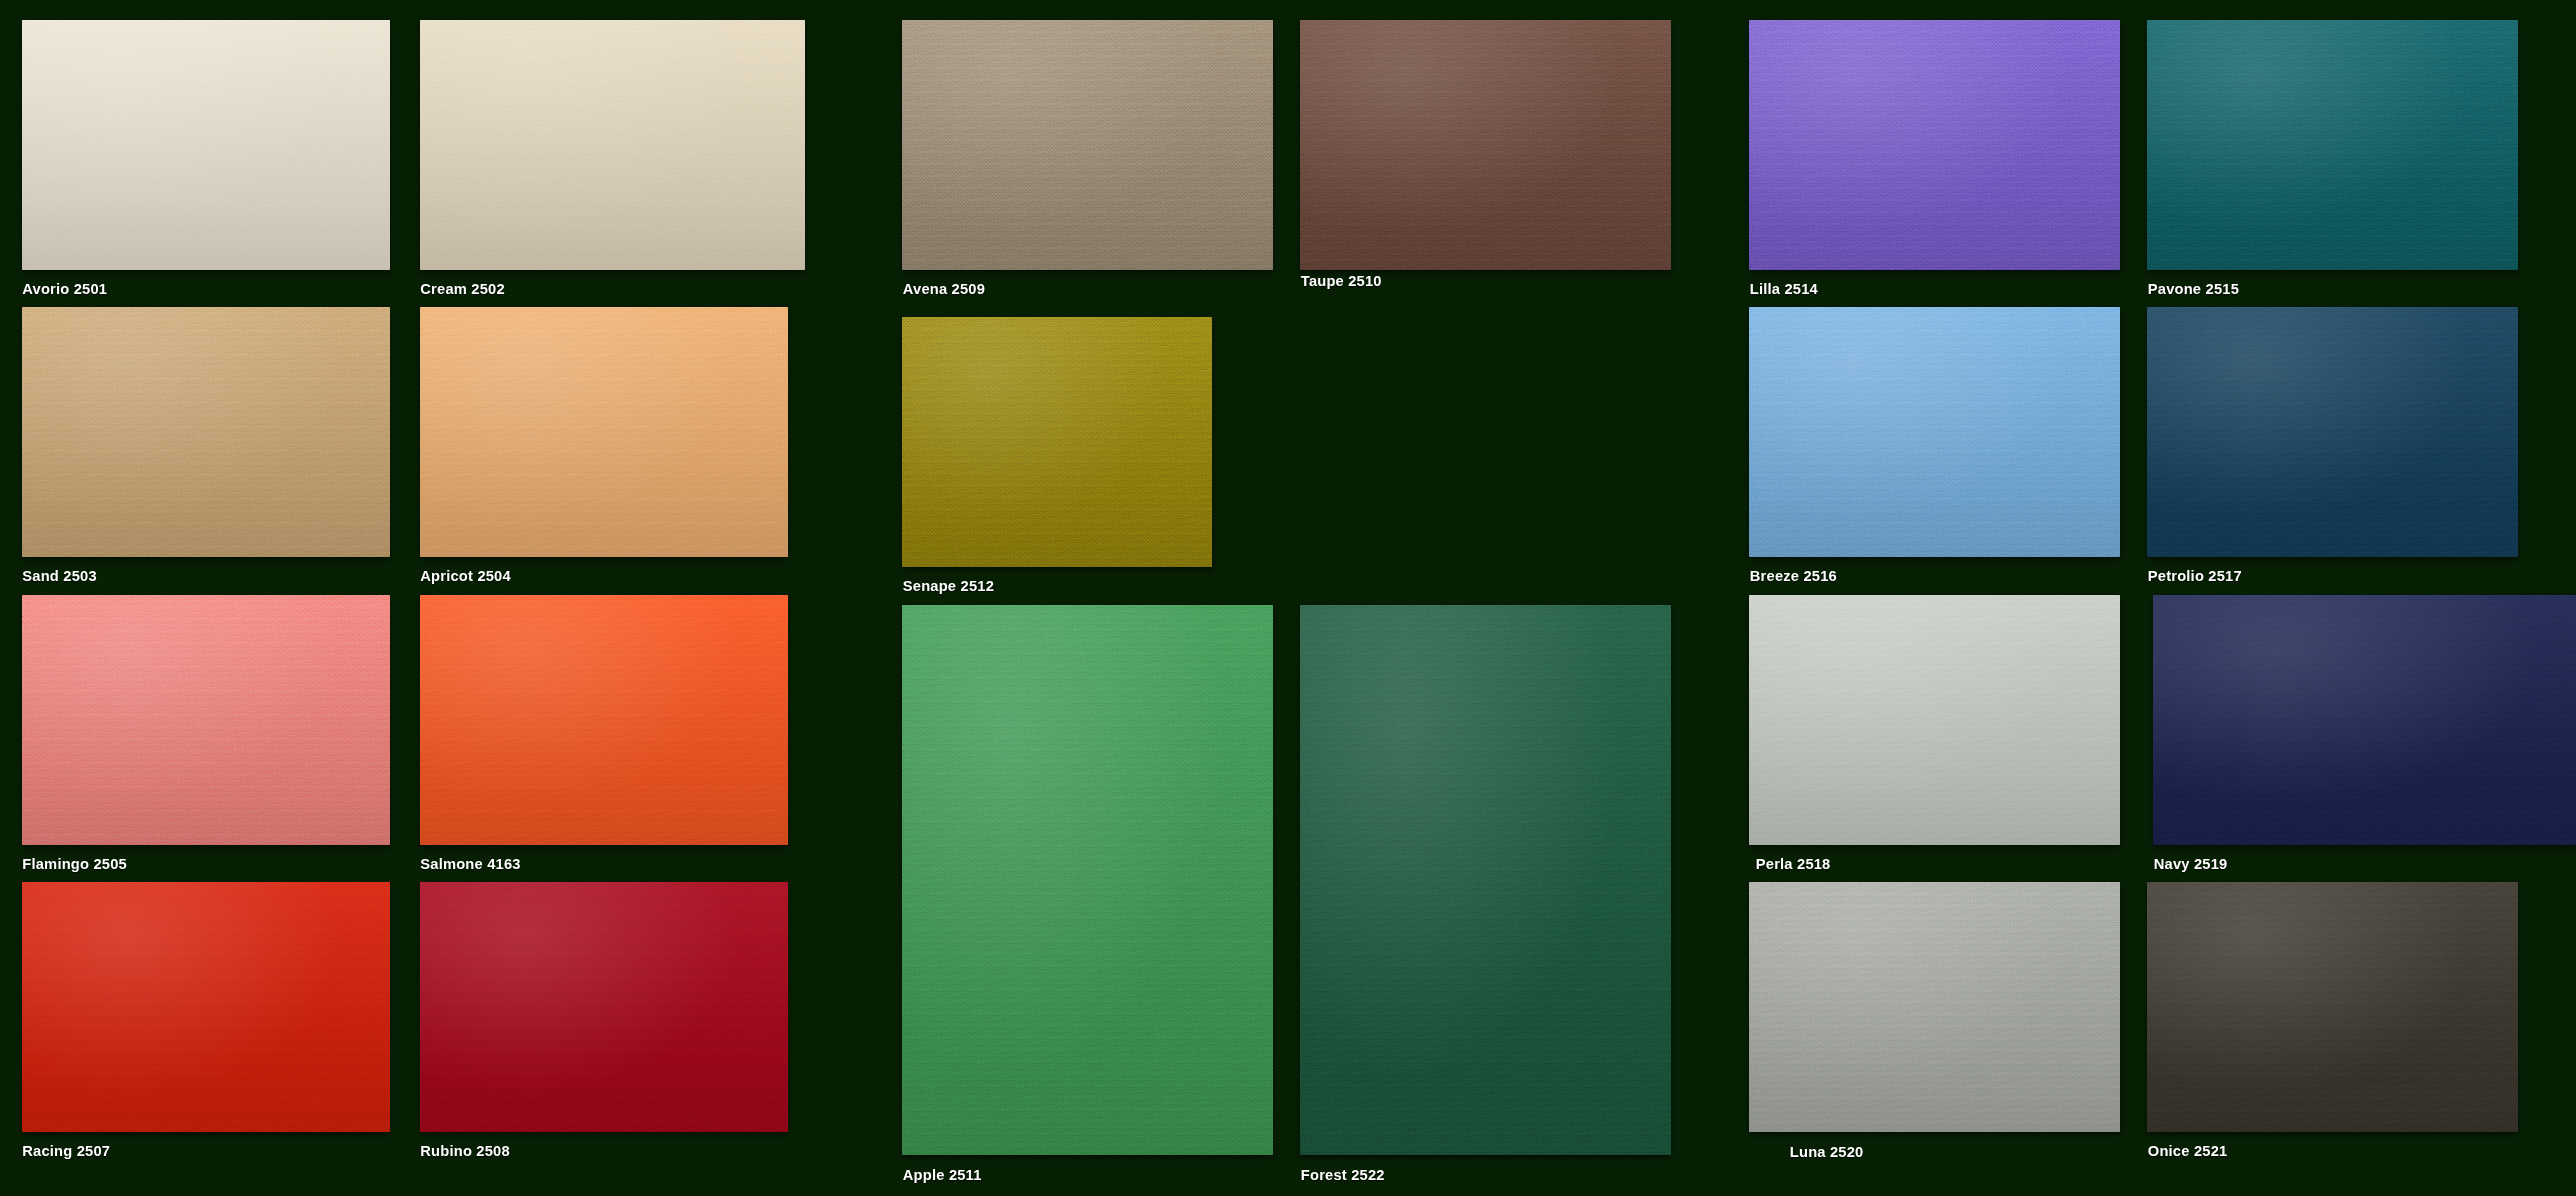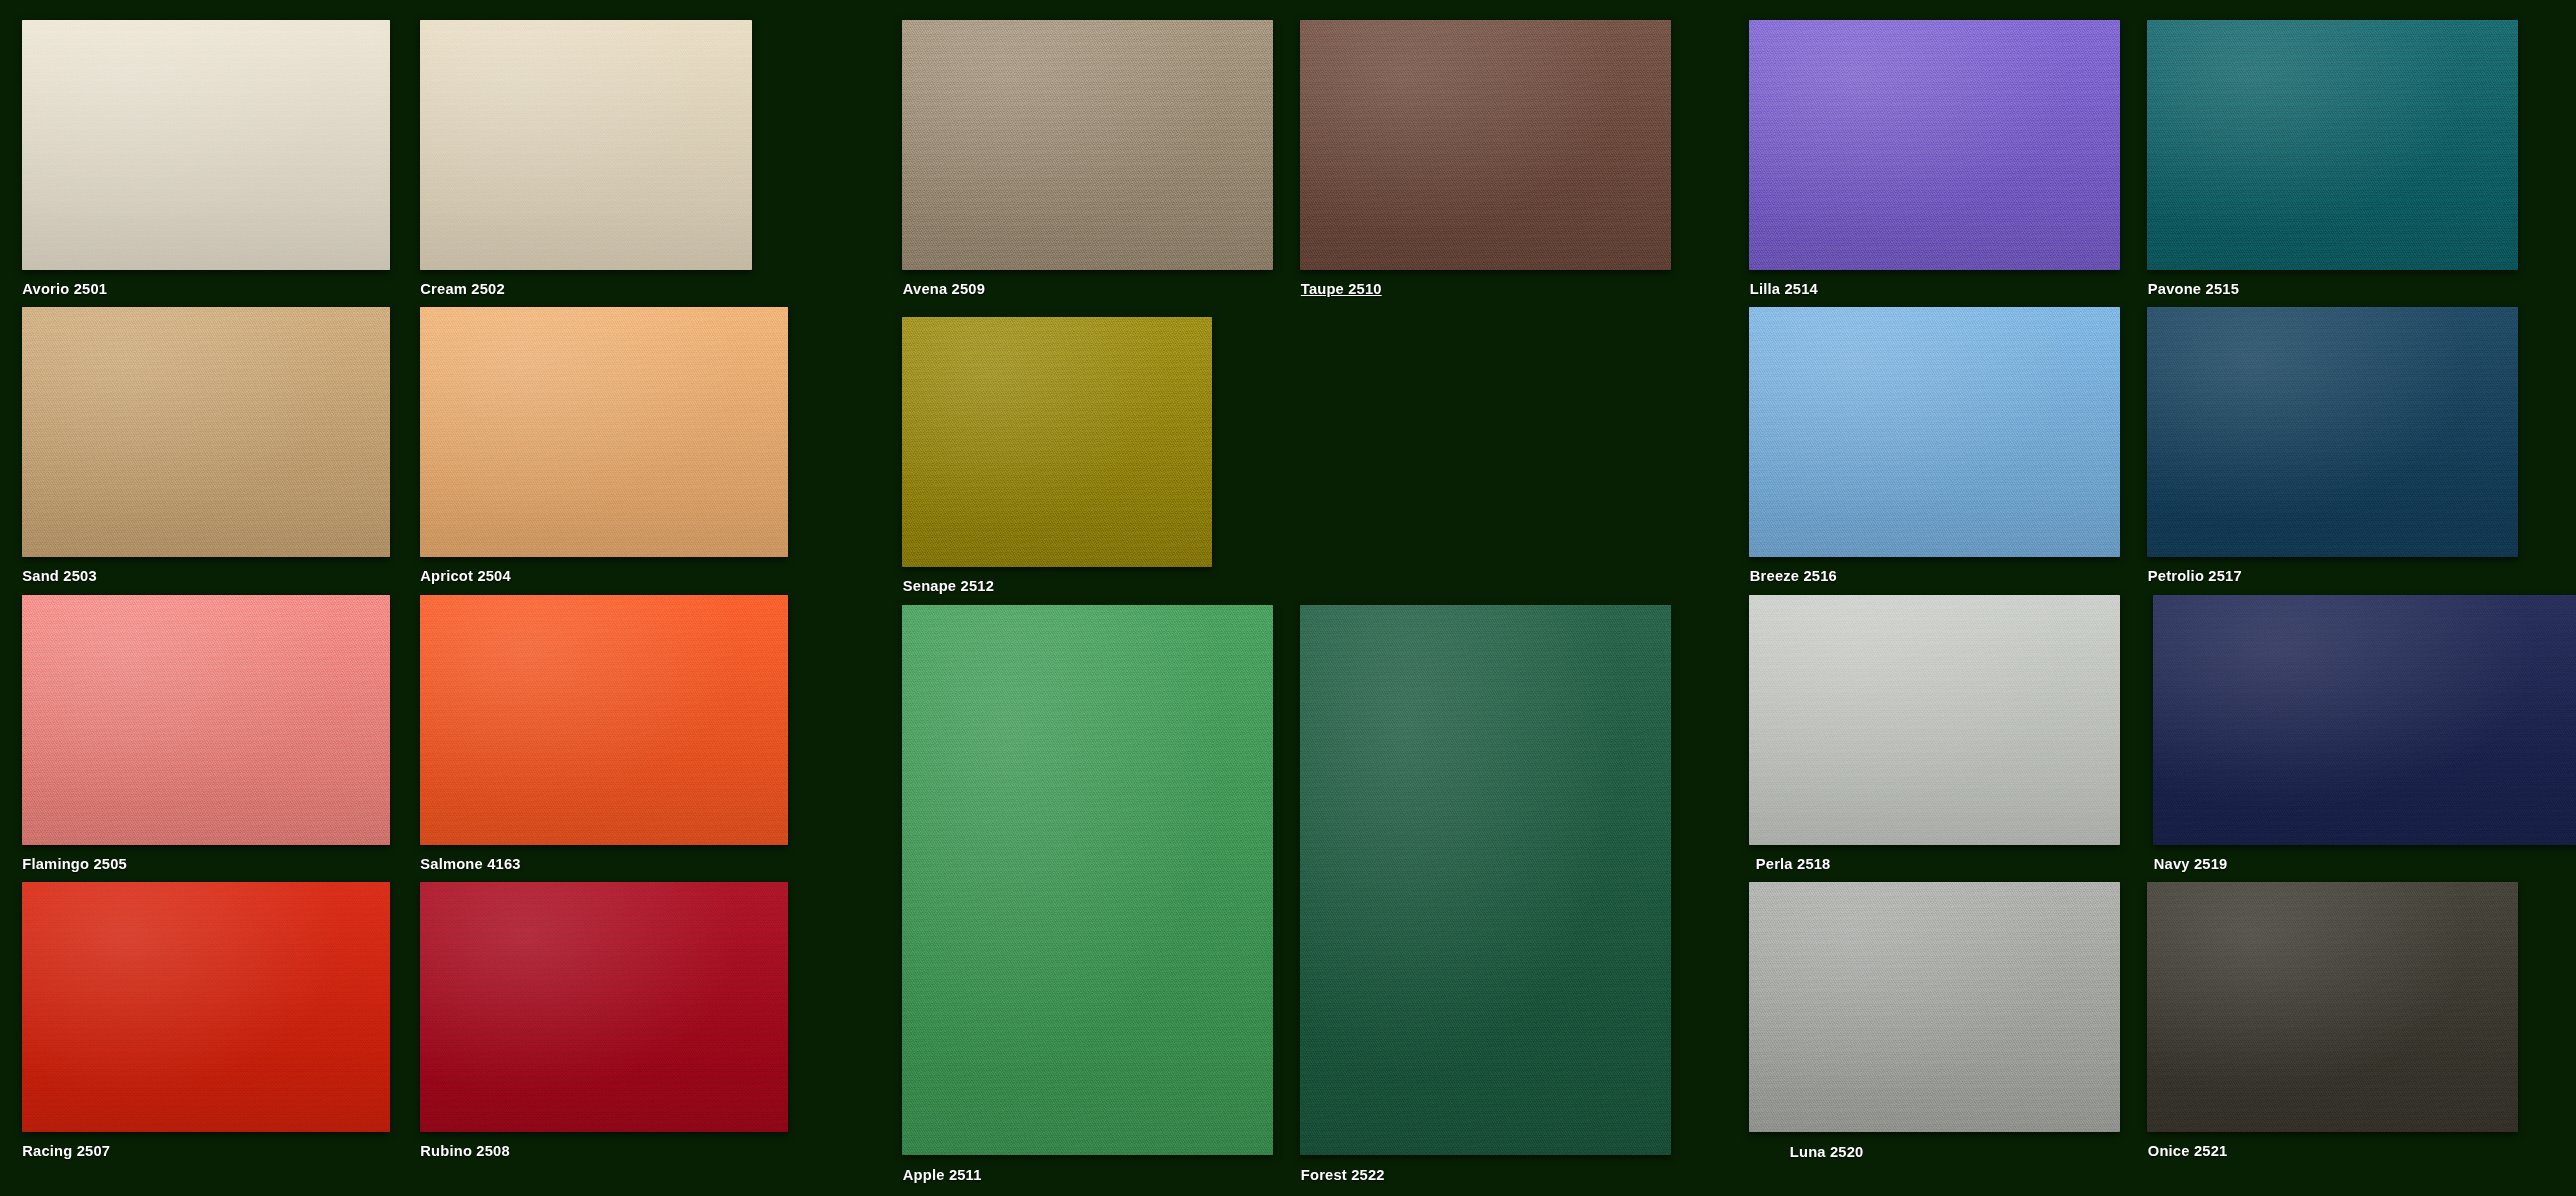--- a/index.html
+++ b/index.html
@@ -51,21 +51,21 @@
 </style>
 </head>
 <body>
 
 <div id="board" style="background: rgb(7, 32, 4);">
     <div class="group" style="left: 21.5px; width: 793px;">
       <div class="swatch-cell" style="left: 0px; top: 20px; width: 368px; height: 292px;">
         <div class="chip" title="Avorio 2501" style="height: 250px; background: rgb(237, 229, 211);"></div>
         <div class="caption" style="top: 261px;">Avorio 2501</div>
       </div>
-      <div class="swatch-cell" style="left: 398px; top: 20px; width: 332px; height: 292px; padding-left: 6px;">
+      <div class="swatch-cell" style="left: 398px; top: 20px; width: 385px; height: 292px; padding-left: 6px;">
         <div class="chip" title="Cream 2502" style="height: 250px; background: rgb(232, 220, 194);"></div>
         <div class="caption" style="top: 261px;">Cream 2502</div>
       </div>
       <div class="swatch-cell" style="left: 0px; top: 307px; width: 368px; height: 292px;">
         <div class="chip" title="Sand 2503" style="height: 250px; background: rgb(205, 168, 118);"></div>
         <div class="caption" style="top: 261px;">Sand 2503</div>
       </div>
       <div class="swatch-cell" style="left: 398px; top: 307px; width: 368px; height: 292px;">
         <div class="chip" title="Apricot 2504" style="height: 250px; background: rgb(240, 176, 113);"></div>
         <div class="caption" style="top: 261px;">Apricot 2504</div>
@@ -87,21 +87,21 @@
         <div class="caption" style="top: 261px;">Rubino 2508</div>
       </div>
     </div>
     <div class="group" style="left: 902px; width: 763px;">
       <div class="swatch-cell" style="left: 0px; top: 20px; width: 371px; height: 292px;">
         <div class="chip" title="Avena 2509" style="height: 250px; background: rgb(160, 143, 119);"></div>
         <div class="caption" style="top: 261px;">Avena 2509</div>
       </div>
       <div class="swatch-cell" style="left: 398px; top: 20px; width: 371px; height: 292px;">
         <div class="chip" title="Taupe 2510" style="height: 250px; background: rgb(110, 74, 61);"></div>
-        <div class="caption" style="top: 261px; text-decoration: underline;">Taupe 2510</div>
+        <div class="caption" style="top: 253px;">Taupe 2510</div>
       </div>
       <div class="swatch-cell" style="left: 0px; top: 317px; width: 310px; height: 292px;">
         <div class="chip" title="Senape 2512" style="height: 250px; background: rgb(153, 136, 12);"></div>
         <div class="caption" style="top: 261px;">Senape 2512</div>
       </div>
       <div class="swatch-cell" style="left: 0px; top: 605px; width: 371px; height: 593px;">
         <div class="chip" title="Apple 2511" style="height: 550px; background: rgb(63, 155, 85);"></div>
         <div class="caption" style="top: 562px;">Apple 2511</div>
       </div>
       <div class="swatch-cell" style="left: 398px; top: 605px; width: 371px; height: 593px;">

